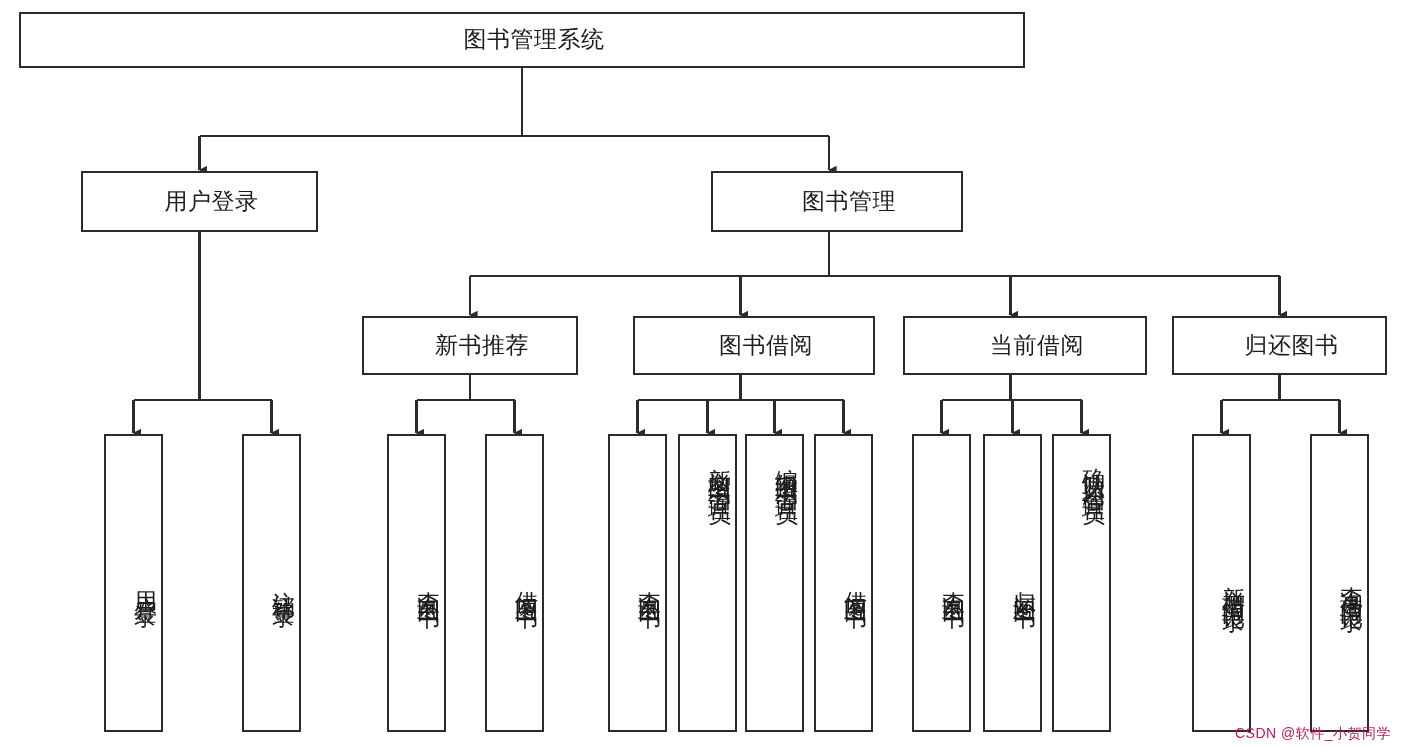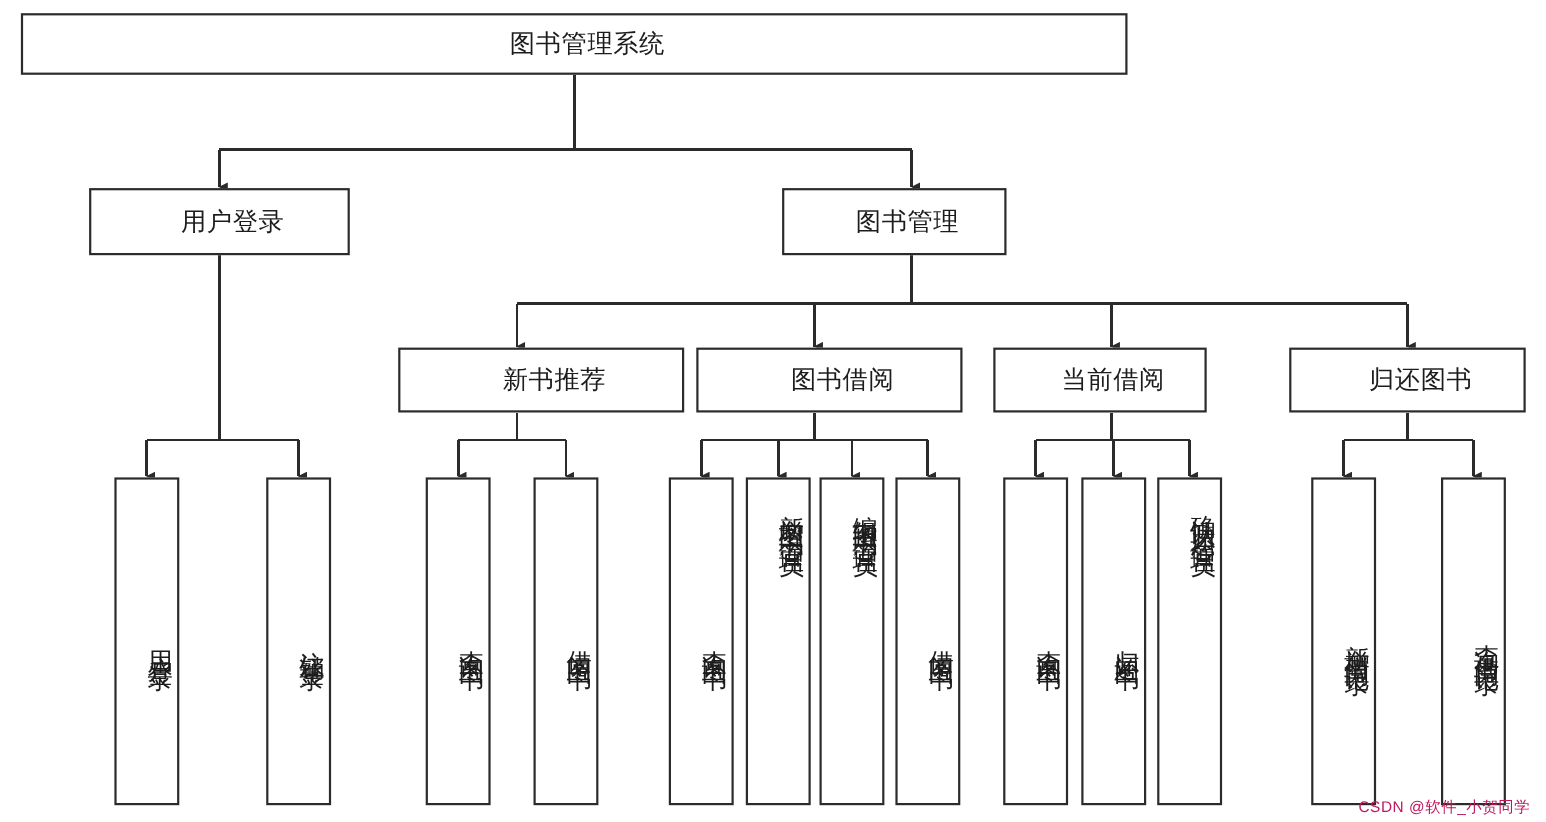--- a/index.html
+++ b/index.html
@@ -119,30 +119,30 @@
       </g>
   </svg>
 
   <div id="node-layer">
       <div class="node-box" style="left: 19px; top: 12px; width: 1006px; height: 56px;">
         <span class="node-label-h">图书管理系统</span>
       </div>
       <div class="node-box" style="left: 81px; top: 171px; width: 237px; height: 61px;">
         <span class="node-label-h">用户登录</span>
       </div>
-      <div class="node-box" style="left: 711px; top: 171px; width: 204px; height: 61px;">
+      <div class="node-box" style="left: 711px; top: 171px; width: 252px; height: 61px;">
         <span class="node-label-h">图书管理</span>
       </div>
-      <div class="node-box" style="left: 362px; top: 316px; width: 260px; height: 59px;">
+      <div class="node-box" style="left: 362px; top: 316px; width: 216px; height: 59px;">
         <span class="node-label-h">新书推荐</span>
       </div>
       <div class="node-box" style="left: 633px; top: 316px; width: 242px; height: 59px;">
         <span class="node-label-h">图书借阅</span>
       </div>
-      <div class="node-box" style="left: 903px; top: 316px; width: 194px; height: 59px;">
+      <div class="node-box" style="left: 903px; top: 316px; width: 244px; height: 59px;">
         <span class="node-label-h">当前借阅</span>
       </div>
       <div class="node-box" style="left: 1172px; top: 316px; width: 215px; height: 59px;">
         <span class="node-label-h">归还图书</span>
       </div>
       <div class="node-box vertical center-v" style="left: 104px; top: 434px; width: 59px; height: 298px;">
         <span class="node-label-v">用户登录</span>
       </div>
       <div class="node-box vertical center-v" style="left: 242px; top: 434px; width: 59px; height: 298px;">
         <span class="node-label-v">注销登录</span>

